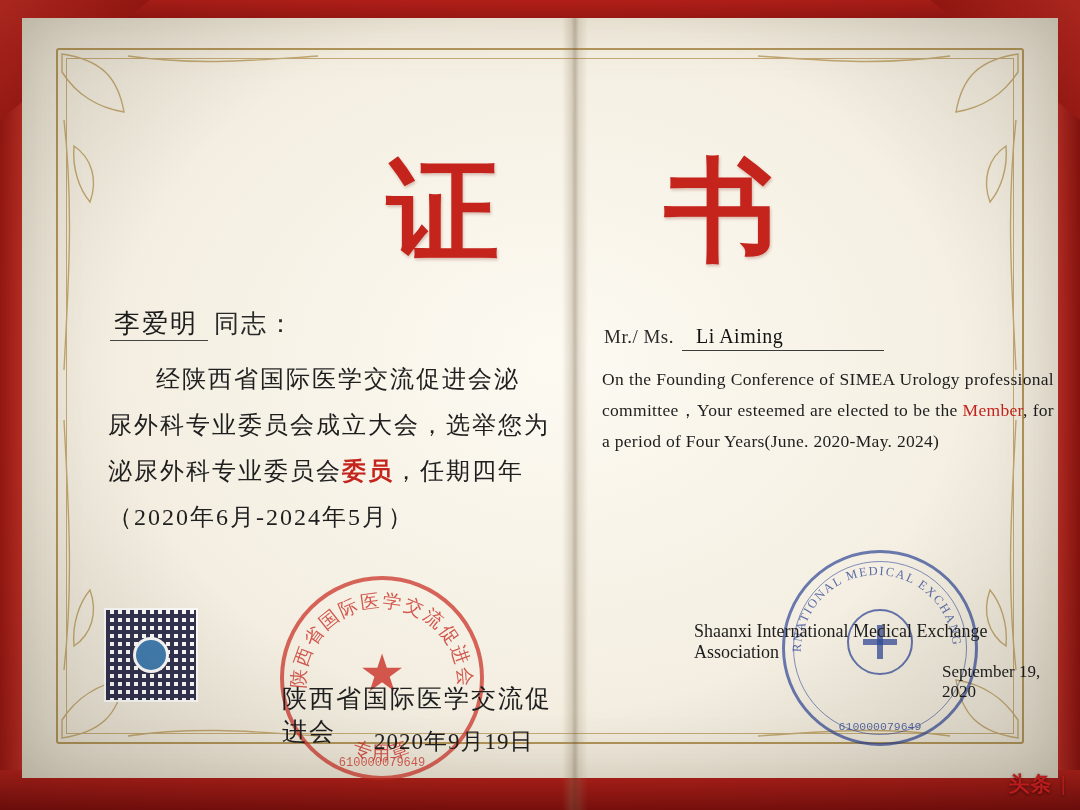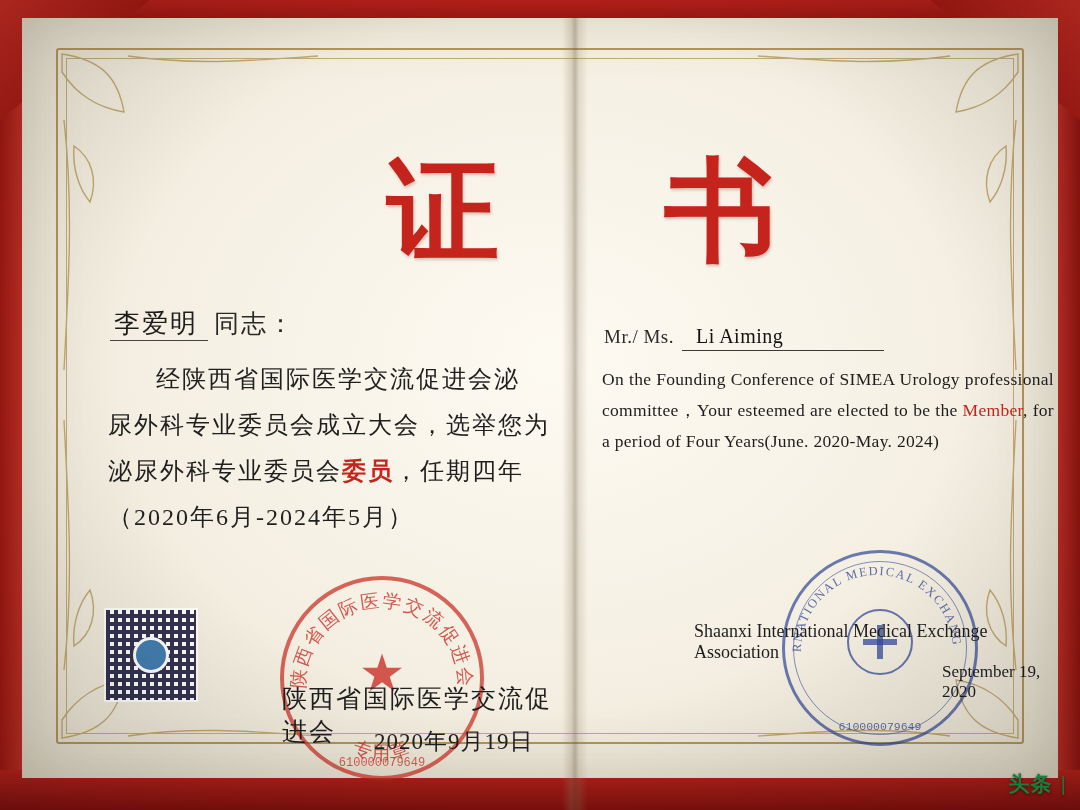--- a/index.html
+++ b/index.html
@@ -316,21 +316,21 @@
     font-family: "Liberation Mono", monospace;
   }
 
   
   .watermark {
     position: absolute;
     right: 14px; bottom: 12px;
     display: flex;
     align-items: center;
     gap: 8px;
-    color: #15803d;
+    color: #b91c1c;
     font-family: "Liberation Sans", sans-serif;
     font-size: 21px;
     text-shadow: 0 1px 3px rgba(0,0,0,0.55);
   }
   .wm-logo {
     font-weight: 700;
     letter-spacing: 1px;
   }
   .wm-sep { opacity: 0.85; }
 

